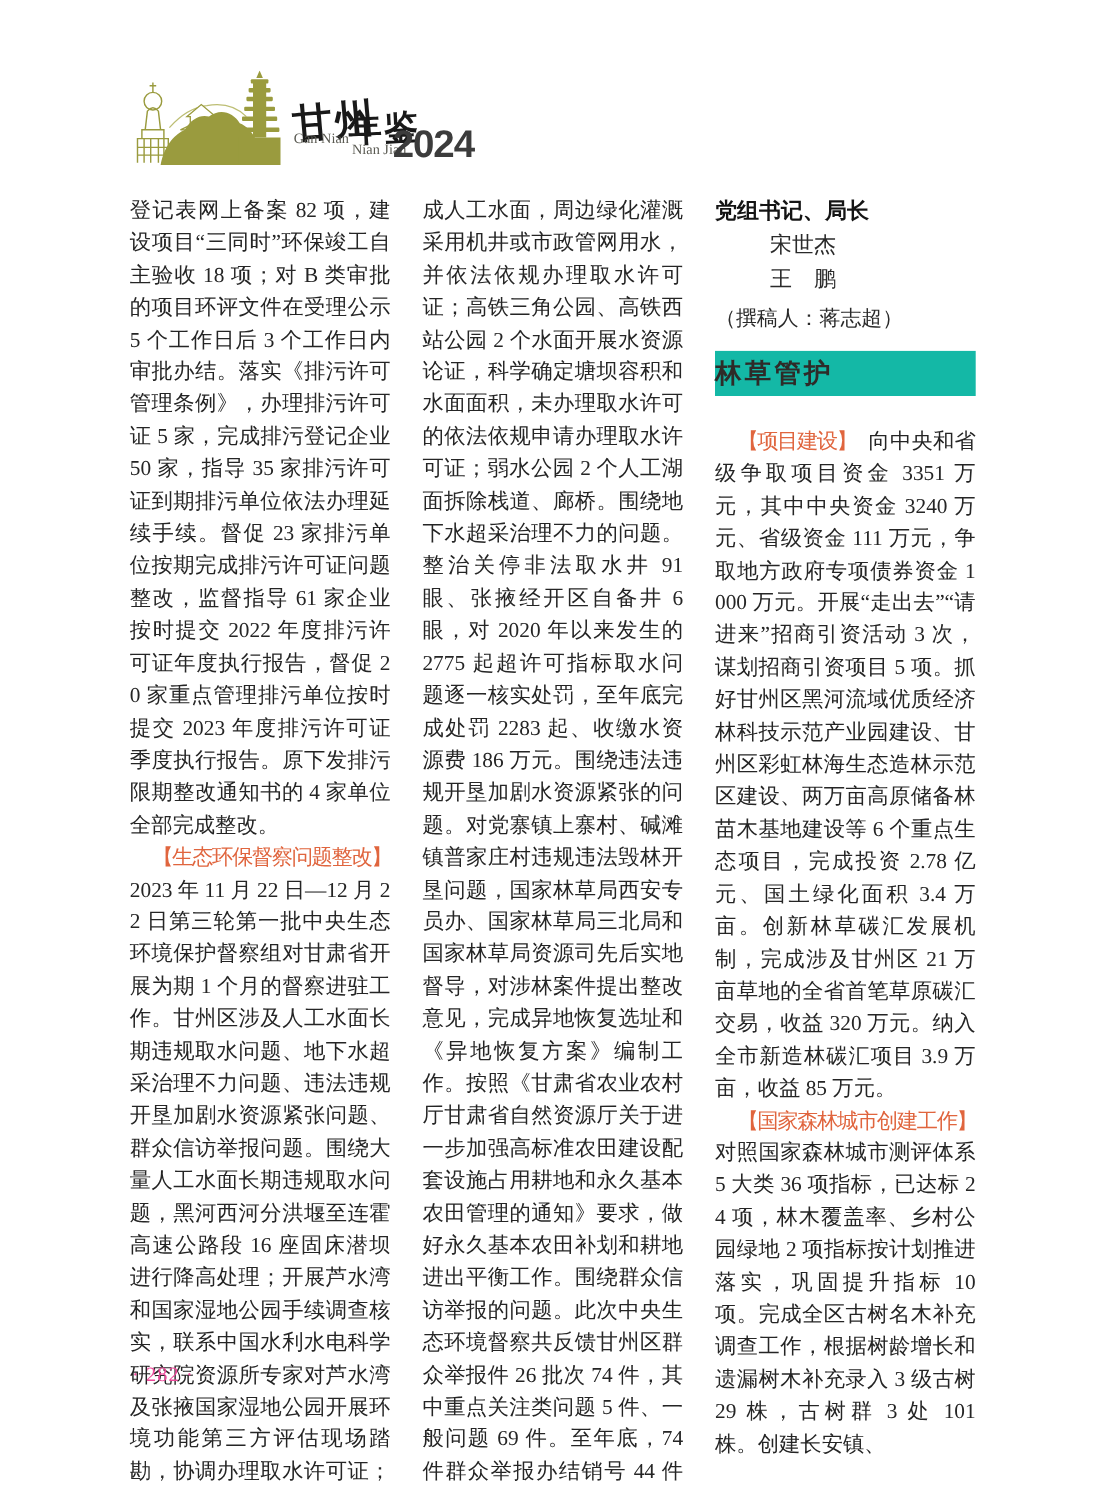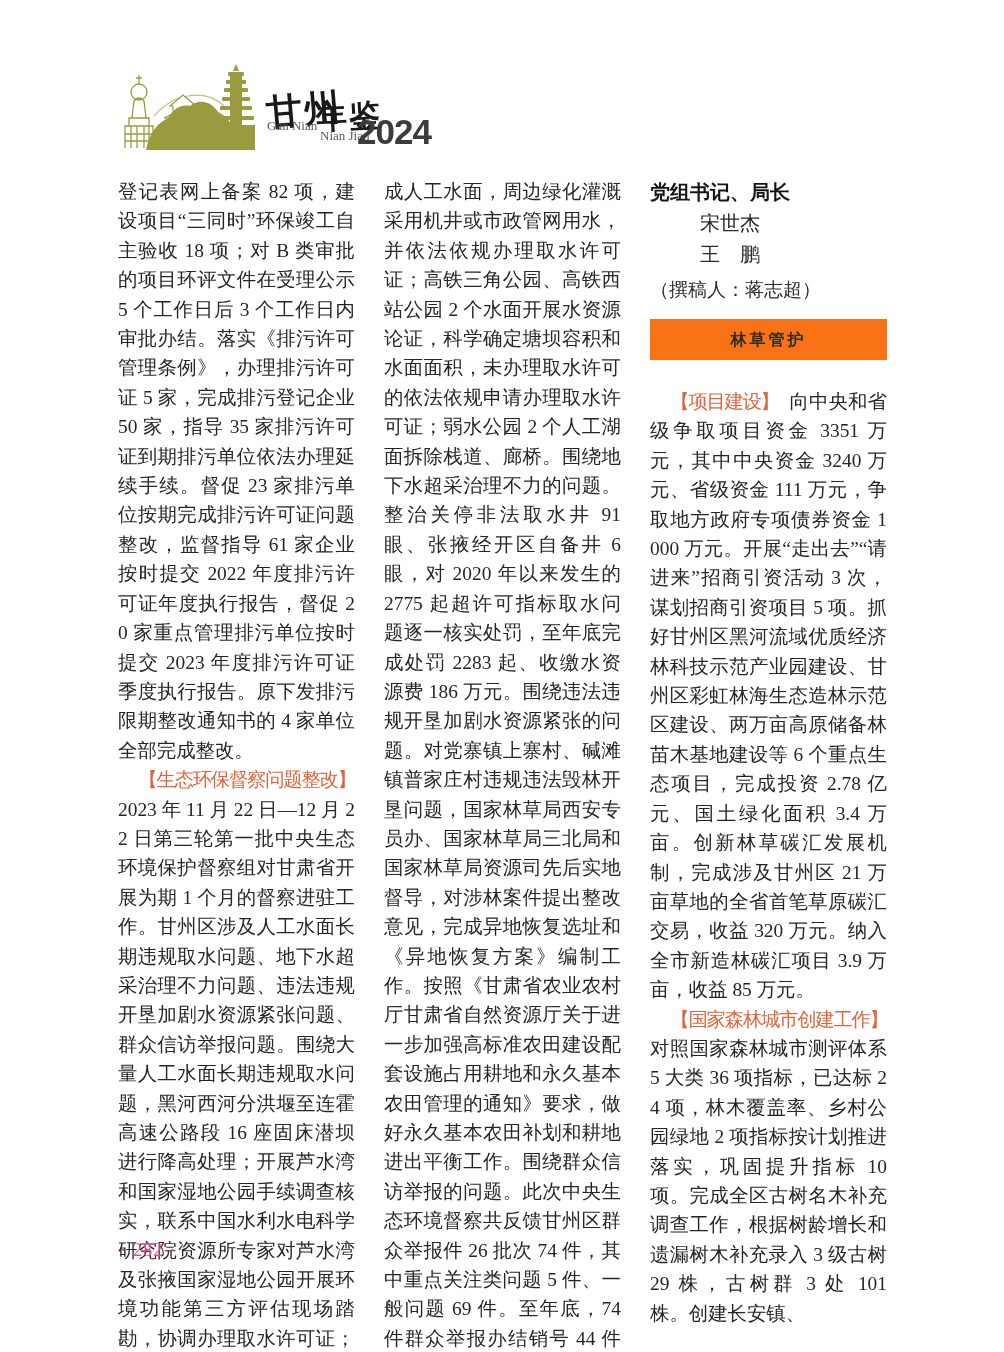--- a/index.html
+++ b/index.html
@@ -37,23 +37,23 @@
   .label.gap{letter-spacing:-1.5px;margin-right:11px;margin-top:15px;}
   
   .officials{margin:0;}
   .role{margin:0;line-height:31px;font-size:20px;font-weight:bold;color:#141414;
         font-family:"Liberation Sans","DejaVu Sans",sans-serif;}
   .name{margin:0;line-height:31px;font-size:20px;padding-left:50px;color:#2a2a2a;}
   .author{margin:5px 0 0 0;line-height:30px;font-size:19px;text-align:left;color:#2a2a2a;}
   
   .banner{
     margin-top:14px;width:100%;height:41px;line-height:41px;
-    background:#f97316;text-align:center;
+    background:#14b8a6;text-align:left;
     font-family:"Liberation Sans","DejaVu Sans",sans-serif;
-    font-weight:bold;font-size:16px;color:#2e2b28;letter-spacing:3px;
+    font-weight:bold;font-size:24px;color:#2e2b28;letter-spacing:3px;
   }
   .banner + .para{margin-top:27px;}
   
   .pageno{position:absolute;left:120px;top:1240px;font-size:18.5px;
           letter-spacing:1px;color:#ec4899;}
 </style>
 </head>
 <body>
 
 <div class="page">

